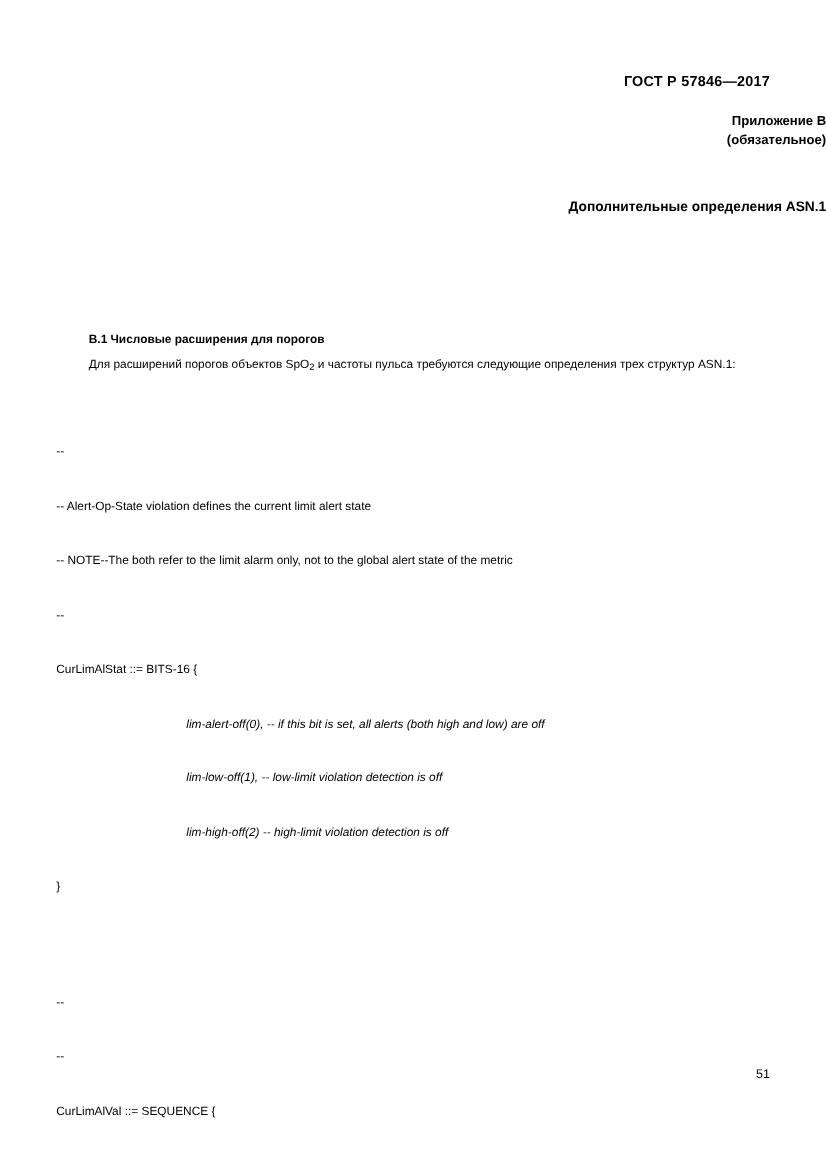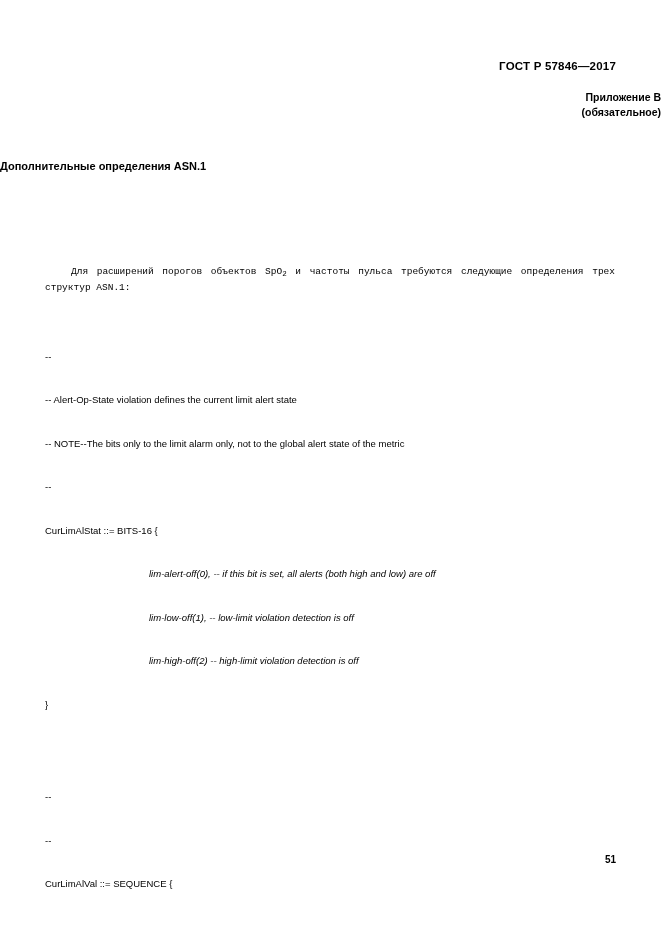--- a/index.html
+++ b/index.html
@@ -42,21 +42,21 @@
   }
   .annex-title .line2 {
     display: block;
     font-weight: bold;
   }
   .doc-title {
     position: absolute;
     top: 160px;
     left: 0;
     width: 661px;
-    text-align: left;
+    text-align: right;
     font-size: 11px;
     font-weight: bold;
   }
   .content {
     position: absolute;
     top: 265px;
     left: 45px;
     width: 570px;
     font-size: 9.5px;
     line-height: 13.5px;
@@ -65,69 +65,68 @@
     font-weight: bold;
     font-size: 9.5px;
     margin: 0 0 6px 26px;
   }
   .para {
     margin: 0 0 6px 0;
     text-indent: 26px;
     text-align: justify;
     font-size: 9.5px;
     line-height: 14px;
-    font-family: Liberation Mono, monospace;
   }
   .gap-md { height: 20px; }
   .code-block {
     font-size: 9.5px;
     line-height: 14.5px;
     white-space: pre;
     margin: 0;
   }
   .code-line { white-space: pre; }
   .code-indent { padding-left: 104px; font-style: italic; }
   sub {
     font-size: 7.5px;
     vertical-align: -0.25em;
   }
   .page-number {
     position: absolute;
     bottom: 70px;
     right: 45px;
     font-size: 10px;
-    font-weight: bold;
   }
   .block-b1 { margin-top: 0; }
 </style>
 </head>
 <body>
 
 <div class="page">
 
   <div class="header">ГОСТ Р 57846—2017</div>
 
   <div class="annex-title">
     <span>Приложение В</span>
     <span class="line2">(обязательное)</span>
   </div>
 
   <div class="doc-title">Дополнительные определения ASN.1</div>
 
   <div class="content">
 
     <div class="block-b1">
+      <div class="section-heading">В.1 Числовые расширения для порогов</div>
       <p class="para"><span>Для расширений порогов объектов SpO</span><sub>2</sub><span> и частоты пульса требуются следующие определения трех структур ASN.1:</span></p>
 
       <div class="gap-md"></div>
 
       <div class="code-block">
         <div class="code-line">--</div>
         <div class="code-line">-- Alert-Op-State violation defines the current limit alert state</div>
-        <div class="code-line">-- NOTE--The bits only to the limit alarm only, not to the global alert state of the metric</div>
+        <div class="code-line">-- NOTE--The both refer to the limit alarm only, not to the global alert state of the metric</div>
         <div class="code-line">--</div>
         <div class="code-line">CurLimAlStat ::= BITS-16 {</div>
         <div class="code-line code-indent">lim-alert-off(0), -- if this bit is set, all alerts (both high and low) are off</div>
         <div class="code-line code-indent">lim-low-off(1), -- low-limit violation detection is off</div>
         <div class="code-line code-indent">lim-high-off(2) -- high-limit violation detection is off</div>
         <div class="code-line">}</div>
       </div>
 
       <div class="gap-md"></div>
 

